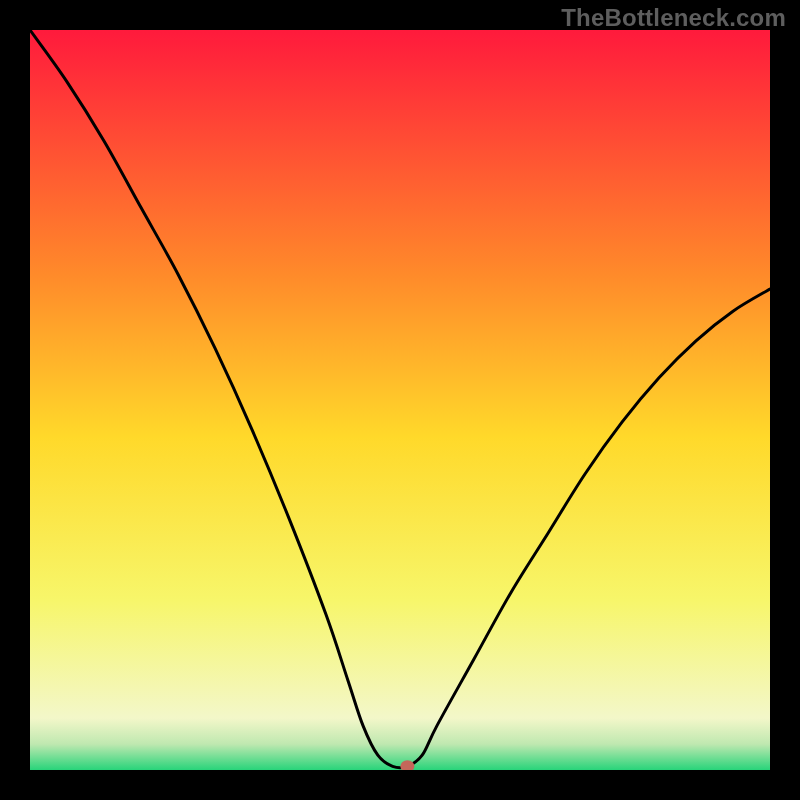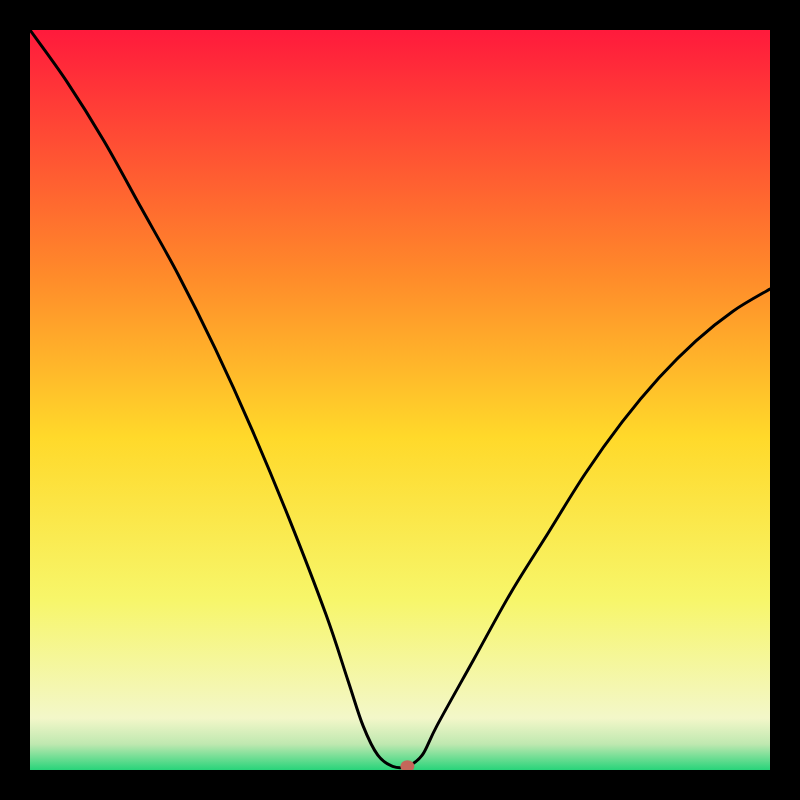--- a/index.html
+++ b/index.html
@@ -35,20 +35,21 @@
     display: block;
   }
   .marker {
     fill: #c4675a;
   }
 </style>
 </head>
 <body>
 
 <div class="frame">
+  <div class="watermark">TheBottleneck.com</div>
 
   <svg class="plot" viewBox="0 0 740 740" preserveAspectRatio="none">
     <defs>
       <linearGradient id="bg-grad" x1="0" y1="0" x2="0" y2="1">
           <stop offset="0.00%" stop-color="#ff1a3c"></stop>
           <stop offset="33.00%" stop-color="#ff8a2a"></stop>
           <stop offset="55.00%" stop-color="#ffd92a"></stop>
           <stop offset="77.00%" stop-color="#f7f66a"></stop>
           <stop offset="93.00%" stop-color="#f3f7c9"></stop>
           <stop offset="96.50%" stop-color="#bfe8b0"></stop>

